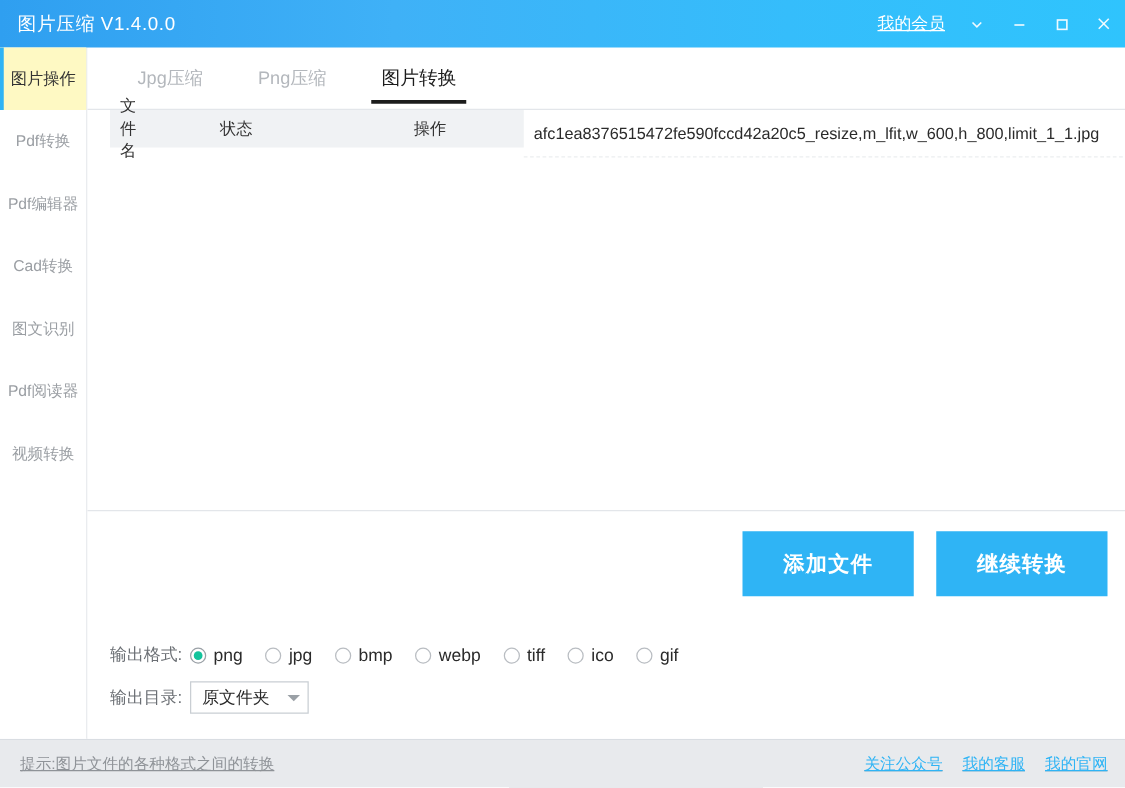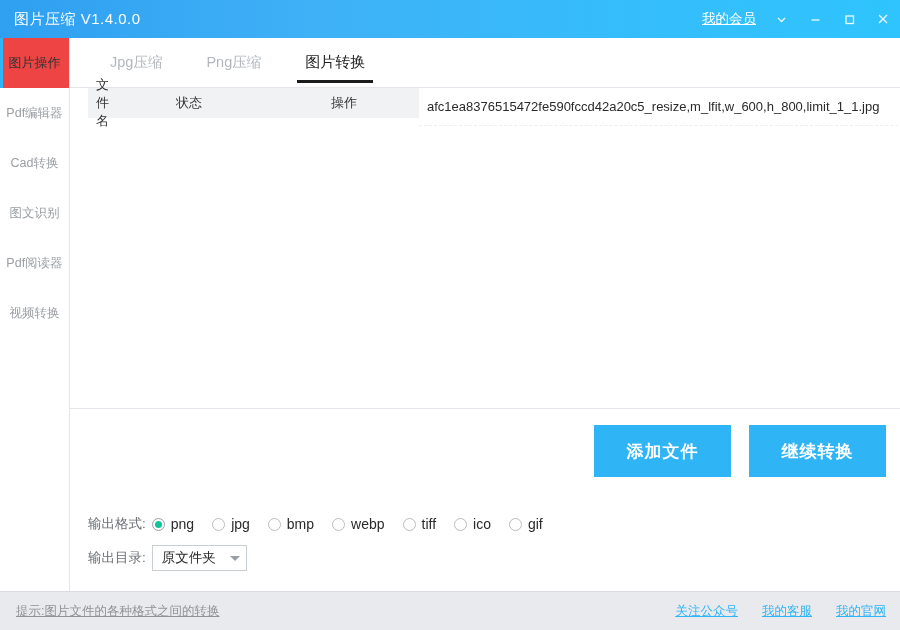--- a/index.html
+++ b/index.html
@@ -76,21 +76,21 @@
     display: flex;
     align-items: center;
     justify-content: center;
     font-size: 12.5px;
     color: #9a9ea3;
     cursor: pointer;
     position: relative;
     white-space: nowrap;
   }
   .side-item.active {
-    background: #ef4444;
+    background: #fef9c3;
     color: #333333;
     font-size: 13px;
   }
   .side-item.active::before {
     content: "";
     position: absolute;
     left: 0; top: 0; bottom: 0;
     width: 3px;
     background: #2fb4f5;
   }
@@ -283,21 +283,21 @@
     display: flex;
     align-items: center;
     padding: 0 14px 0 16px;
     font-size: 12.5px;
     color: #8f9398;
     text-decoration: underline;
   }
   .footer-links {
     margin-left: auto;
     display: flex;
-    gap: 24px;
+    gap: 16px;
   }
   .footer-links span {
     color: #2fb4f5;
     text-decoration: underline;
     cursor: pointer;
     white-space: nowrap;
   }
 </style>
 </head>
 <body>
@@ -330,20 +330,23 @@
           </svg>
       </div>
     </div>
   </div>
 
   <div class="body-wrap">
 
     <div class="sidebar">
       <div class="side-item active">
         <span>图片操作</span>
+      </div>
+      <div class="side-item">
+        <span>Pdf转换</span>
       </div>
       <div class="side-item">
         <span>Pdf编辑器</span>
       </div>
       <div class="side-item">
         <span>Cad转换</span>
       </div>
       <div class="side-item">
         <span>图文识别</span>
       </div>

